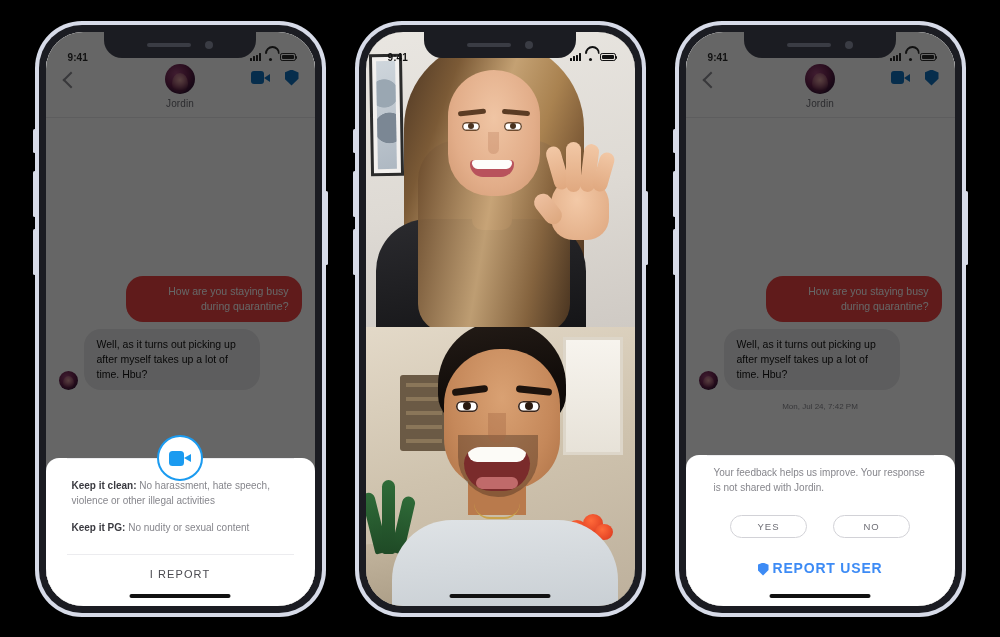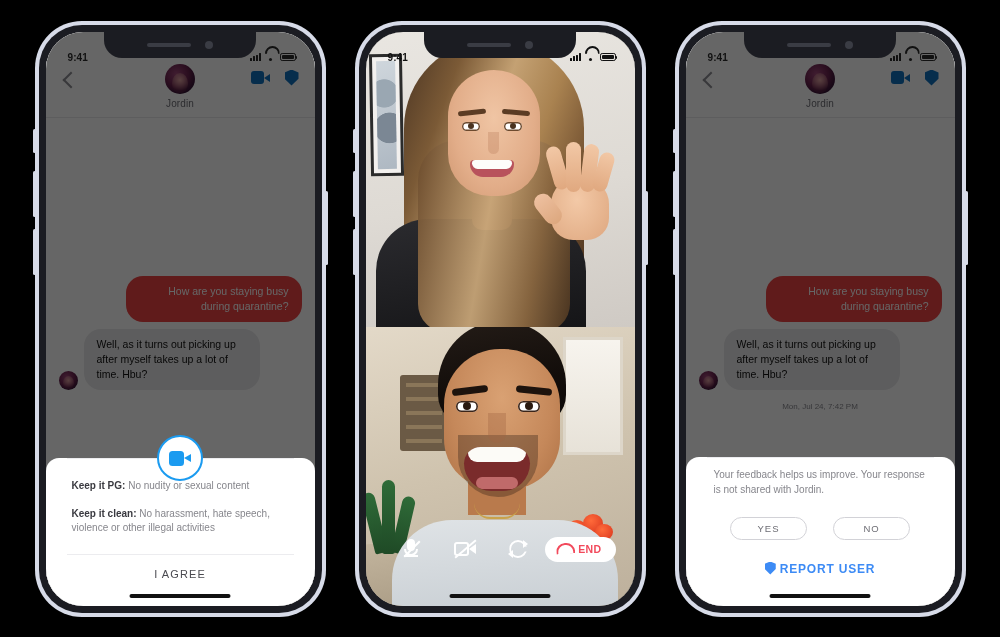--- a/index.html
+++ b/index.html
@@ -327,22 +327,22 @@
   .fb-sub{ font-size:8.8px; color:#55555c; margin-top:4px;}
   .fb-q{ padding:22px 20px 0; text-align:center; font-size:12.5px; font-weight:bold; color:#2a2a2e;}
   .fb-d{ padding:9px 28px 0; text-align:left; font-size:10px; line-height:15px; color:#86868c;}
   .fb-btns{ display:flex; justify-content:center; gap:26px; padding:20px 0 0;}
   .pill{
     width:77px;height:23px;border:1px solid #d2d2d7;border-radius:13px;
     display:flex;align-items:center;justify-content:center;
     font-size:9.5px;letter-spacing:1px;color:#6d6d74;
   }
   .fb-report{
-    display:flex; align-items:flex-start; justify-content:center; gap:4px;
-    padding:22px 0 30px; color:#3d8bf5; font-size:12px; font-weight:bold; letter-spacing:.8px;
+    display:flex; align-items:flex-end; justify-content:center; gap:4px;
+    padding:22px 0 30px; color:#3d8bf5; font-size:14px; font-weight:bold; letter-spacing:.8px;
   }
   .ic-shield-sm{ width:11px;height:13px;background:#3d8bf5;
     clip-path:polygon(50% 0,100% 18%,100% 58%,50% 100%,0 58%,0 18%);}
 </style>
 </head>
 <body>
 
 <div class="stage">
 
   <div class="phone">
@@ -380,28 +380,28 @@
 
         <div class="dim"></div>
 
         <div class="sheet">
           <div class="sheet-badge">
             <div class="badge-video"></div>
           </div>
           <div class="divider"></div>
           <div class="rules">
             <div class="rule">
+              <b>Keep it clean:</b><span> No harassment, hate speech, violence or other illegal activities</span>
+            </div>
+            <div class="rule">
               <b>Keep it PG:</b><span> No nudity or sexual content</span>
             </div>
-            <div class="rule">
-              <b>Keep it clean:</b><span> No harassment, hate speech, violence or other illegal activities</span>
-            </div>
           </div>
           <div class="divider"></div>
-          <div class="agree">I AGREE</div>
+          <div class="agree">I REPORT</div>
         </div>
 
         <div class="statusbar sb-dark">
           <div>9:41</div>
           <div class="sb-right">
             <div class="bars">
                 <i></i>
                 <i></i>
                 <i></i>
                 <i></i>
@@ -499,48 +499,20 @@
                 </div>
               <div class="m-nose"></div>
               <div class="m-mouth">
                   <div class="t"></div>
                   <div class="g"></div>
                 </div>
               <div class="m-chain"></div>
             </div>
           </div>
 
-          <div class="controls">
-            <div class="ctl">
-              <div class="ic-micoff">
-                <div class="b"></div>
-                  <div class="u"></div>
-                  <div class="st"></div>
-                  <div class="sl"></div>
-              </div>
-            </div>
-            <div class="ctl">
-              <div class="ic-vidoff">
-                <div class="bx"></div>
-                  <div class="tr"></div>
-                  <div class="sl"></div>
-              </div>
-            </div>
-            <div class="ctl">
-              <div class="ic-flip">
-                <div class="r"></div>
-                  <div class="a1"></div>
-                  <div class="a2"></div>
-              </div>
-            </div>
-            <div class="end-btn">
-              <div class="ic-phone-end"></div>
-              <span>END</span>
-            </div>
-          </div>
 
         </div>
 
         <div class="statusbar sb-dark">
           <div>9:41</div>
           <div class="sb-right">
             <div class="bars">
                 <i></i>
                 <i></i>
                 <i></i>

